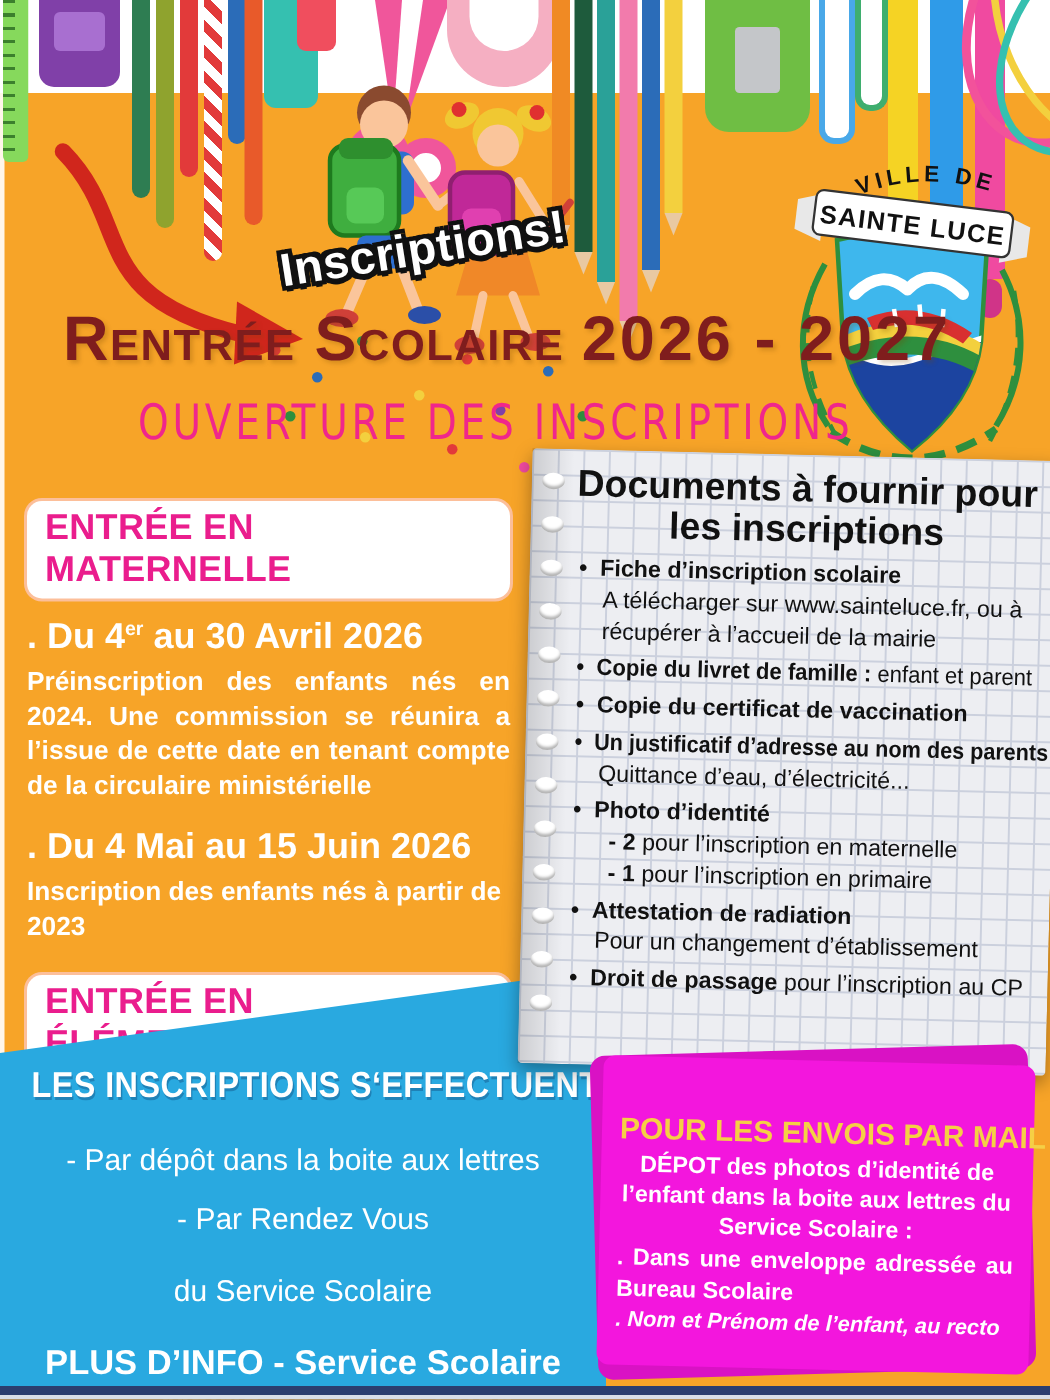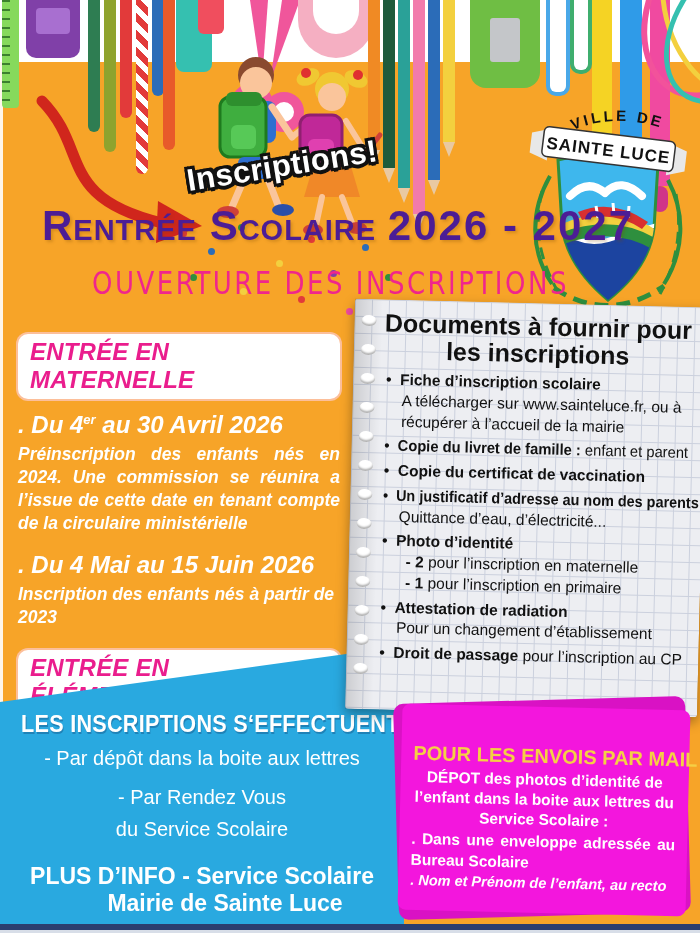--- a/index.html
+++ b/index.html
@@ -35,47 +35,47 @@
   .red-arrow{position:absolute;left:30px;top:95px;z-index:4;}
   .kids{position:absolute;left:180px;top:45px;z-index:4;}
   .badge{position:absolute;left:186px;top:148px;z-index:6;transform:rotate(-9deg);
          font-size:31px;font-weight:bold;color:#fff;letter-spacing:.5px;
          text-shadow:-3px -3px 0 #111,3px -3px 0 #111,-3px 3px 0 #111,3px 3px 0 #111,-3px 0 0 #111,3px 0 0 #111,0 -3px 0 #111,0 4px 0 #111;}
 
   
   .logo{position:absolute;left:518px;top:96px;z-index:5;}
 
   
-  .title{position:absolute;left:42px;top:202px;width:630px;z-index:5;color:#4c1d95;font-weight:bold;
+  .title{position:absolute;left:42px;top:202px;width:630px;z-index:5;color:#7f1d1d;font-weight:bold;
          font-size:42px;text-shadow:2px 2px 3px rgba(120,70,0,.25);white-space:nowrap;}
   .t-name{font-variant:small-caps;letter-spacing:1px;}
   .t-years{letter-spacing:2px;}
   .subtitle{position:absolute;left:92px;top:264px;z-index:5;color:#F0268C;font-family:"DejaVu Sans",sans-serif;
             font-size:26px;letter-spacing:2.5px;transform:scaleY(1.25);transform-origin:left top;font-weight:500;}
 
   
   .left-strip{position:absolute;left:0;top:0;width:3px;height:706px;background:rgba(255,255,255,.9);z-index:1;}
-  .col-left{position:absolute;left:18px;top:334px;width:322px;z-index:3;color:#fff;font-style:italic;}
+  .col-left{position:absolute;left:18px;top:334px;width:322px;z-index:3;color:#fff;}
   .pill{display:inline-block;background:#fff;color:#EA1D8D;font-weight:bold;font-size:24px;
         padding:4px 12px 5px;border-radius:10px;letter-spacing:.2px;box-shadow:0 0 0 2px rgba(255,210,230,.6);}
   .pill2{margin-top:20px;}
   .date{font-size:24px;font-weight:bold;margin-top:12px;white-space:nowrap;}
   .date sup{font-size:13px;}
   .para{font-size:17.5px;font-weight:bold;line-height:1.32;margin:4px 0 0;}
   .just{text-align:justify;}
   .cp{font-size:22px;font-weight:bold;margin-top:10px;padding-left:6px;}
   .gap1{margin-top:16px;}
 
   
   .blue-panel{position:absolute;left:0;top:640px;width:404px;height:293px;background:#29A9E0;z-index:4;
               clip-path:polygon(0 62px,100% 6px,100% 100%,0 100%);color:#fff;text-align:center;}
   .reg-heading{margin-top:70px;font-size:24px;font-weight:bold;letter-spacing:.3px;white-space:nowrap;
                text-shadow:1px 2px 0 rgba(10,40,90,.3);}
   .reg-heading span{display:inline-block;transform:scaleX(.9);}
-  .reg-line{font-size:20px;margin-top:9px;}
+  .reg-line{font-size:20px;margin-top:25px;}
   .reg-line3{margin-top:16px;}
   .reg-info{font-size:23px;font-weight:bold;margin-top:22px;line-height:1.18;}
   .reg-phone{font-size:21px;font-weight:bold;margin-top:2px;}
 
   
   .notepad{position:absolute;left:350px;top:303px;width:352px;height:410px;z-index:5;transform:rotate(1.4deg);
            background-color:#EDEEF2;border-radius:3px;
            background-image:linear-gradient(#cbd0dd 1px,transparent 1px),linear-gradient(90deg,#cbd0dd 1px,transparent 1px);
            background-size:17px 17px;box-shadow:0 5px 12px rgba(0,0,0,.35);color:#111;}
   .notepad:before{content:"";position:absolute;left:0;top:0;width:28px;height:100%;

